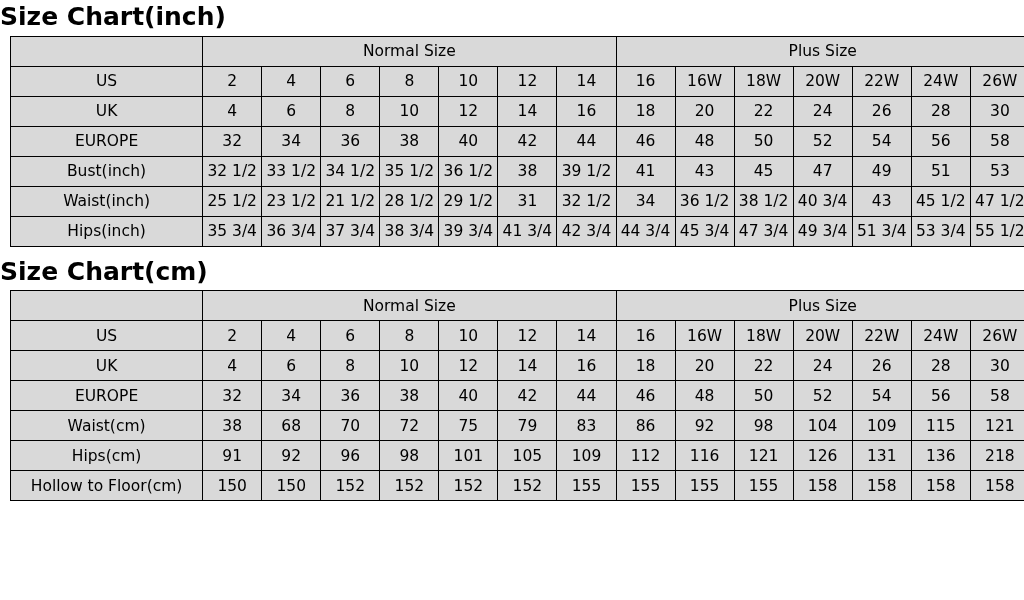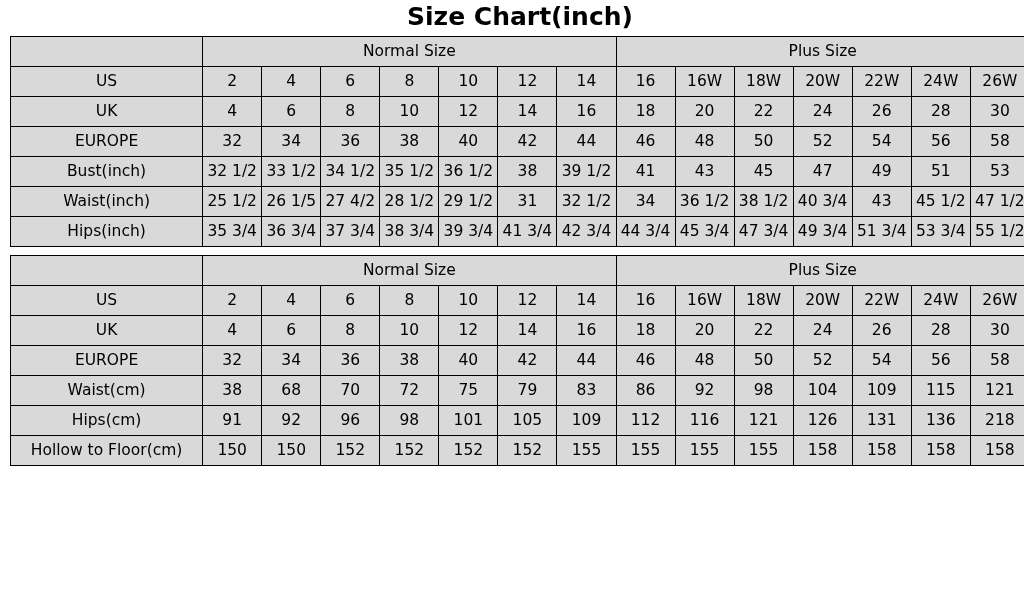--- a/index.html
+++ b/index.html
@@ -12,27 +12,25 @@
     height: 600px;
     font-family: "DejaVu Sans", "Liberation Sans", sans-serif;
     color: #000000;
     overflow: hidden;
   }
   .chart-block {
     width: 1024px;
     box-sizing: border-box;
   }
   .chart-title {
-    text-align: center;
     font-weight: bold;
     font-size: 25px;
     letter-spacing: 0px;
     padding: 3px 0 5px 0;
     line-height: 1.1;
-    margin-left: 16px;
   }
   table.size-table {
     border-collapse: collapse;
     width: 1020px;
     margin: 0 10px;
     table-layout: fixed;
   }
   table.size-table td {
     border: 1px solid #000000;
     text-align: center;
@@ -142,22 +140,22 @@
           <td>43</td>
           <td>45</td>
           <td>47</td>
           <td>49</td>
           <td>51</td>
           <td>53</td>
         </tr>
         <tr>
           <td class="rowlabel">Waist(inch)</td>
           <td>25 1/2</td>
-          <td>26 1/5</td>
-          <td>27 4/2</td>
+          <td>23 1/2</td>
+          <td>21 1/2</td>
           <td>28 1/2</td>
           <td>29 1/2</td>
           <td>31</td>
           <td>32 1/2</td>
           <td>34</td>
           <td>36 1/2</td>
           <td>38 1/2</td>
           <td>40 3/4</td>
           <td>43</td>
           <td>45 1/2</td>
@@ -180,20 +178,21 @@
           <td>53 3/4</td>
           <td>55 1/2</td>
         </tr>
       </tbody>
   </table>
 </div>
 
 <div class="spacer"></div>
 
 <div class="chart-block">
+  <div class="chart-title">Size Chart(cm)</div>
   <table class="size-table">
     <colgroup>
       <col style="width:192px">
       <col span="7" style="width:59px">
       <col span="7" style="width:59px">
     </colgroup>
     <tbody>
         <tr>
           <td class="corner"></td>
           <td class="group-head" colspan="7">Normal Size</td>

